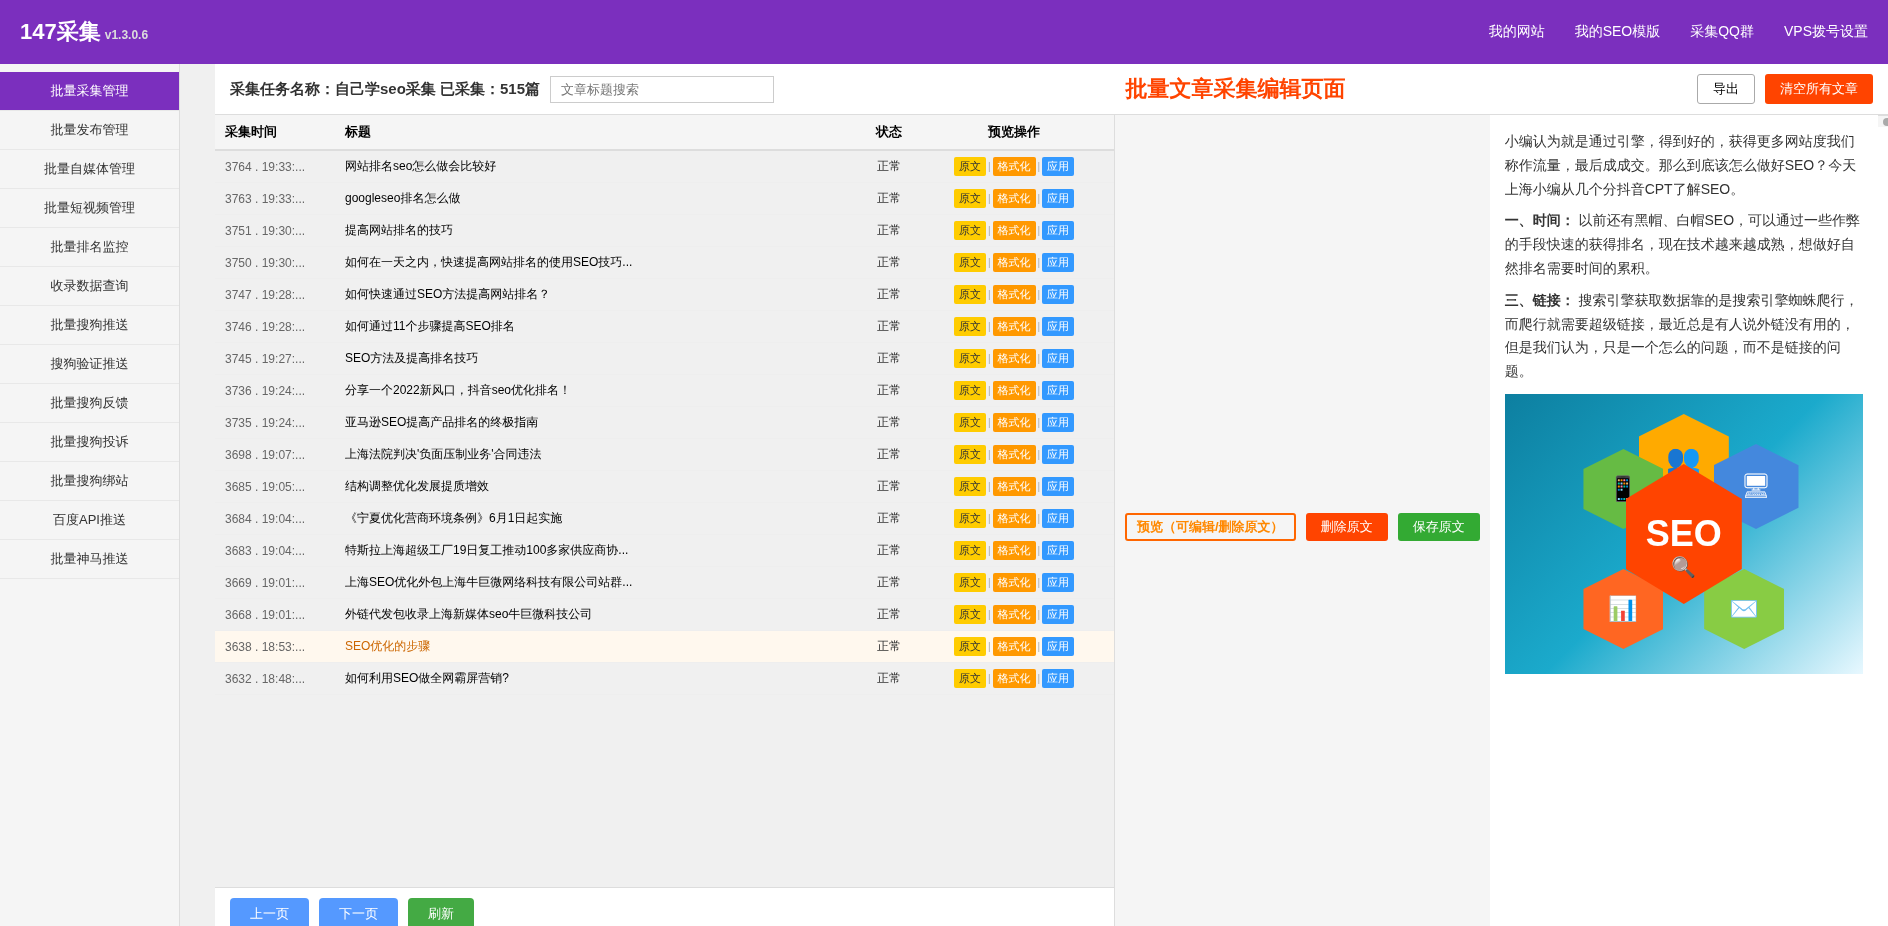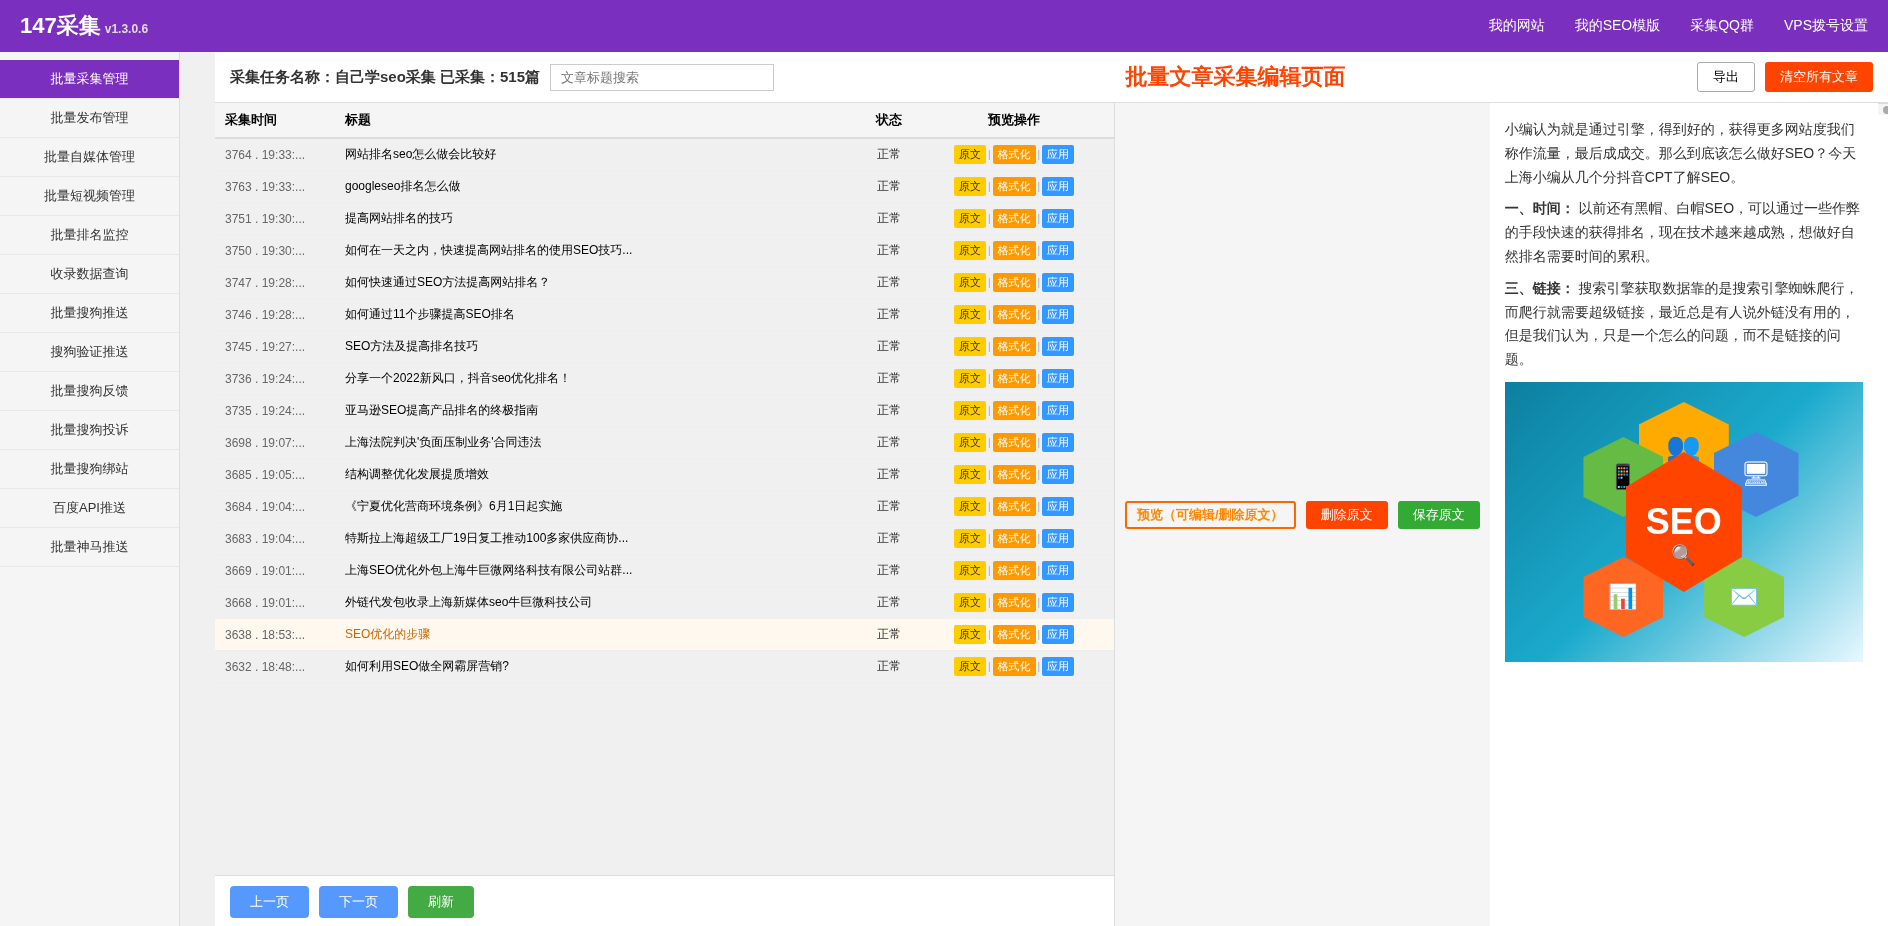--- a/index.html
+++ b/index.html
@@ -1,21 +1,21 @@
 <!DOCTYPE html>
 <html><head>
   <meta charset="utf-8">
   <style>
     * { box-sizing: border-box; margin: 0; padding: 0; }
     body { font-family: "Microsoft YaHei", "SimHei", sans-serif; font-size: 13px; background: #f0f0f0; overflow: hidden; }
 
     
     .header {
       background: #7b2fbe;
-      height: 52px;
+      height: 64px;
       display: flex;
       align-items: center;
       padding: 0 20px;
       color: white;
     }
     .header-logo {
       font-size: 22px;
       font-weight: bold;
       color: white;
       flex: 0 0 auto;

